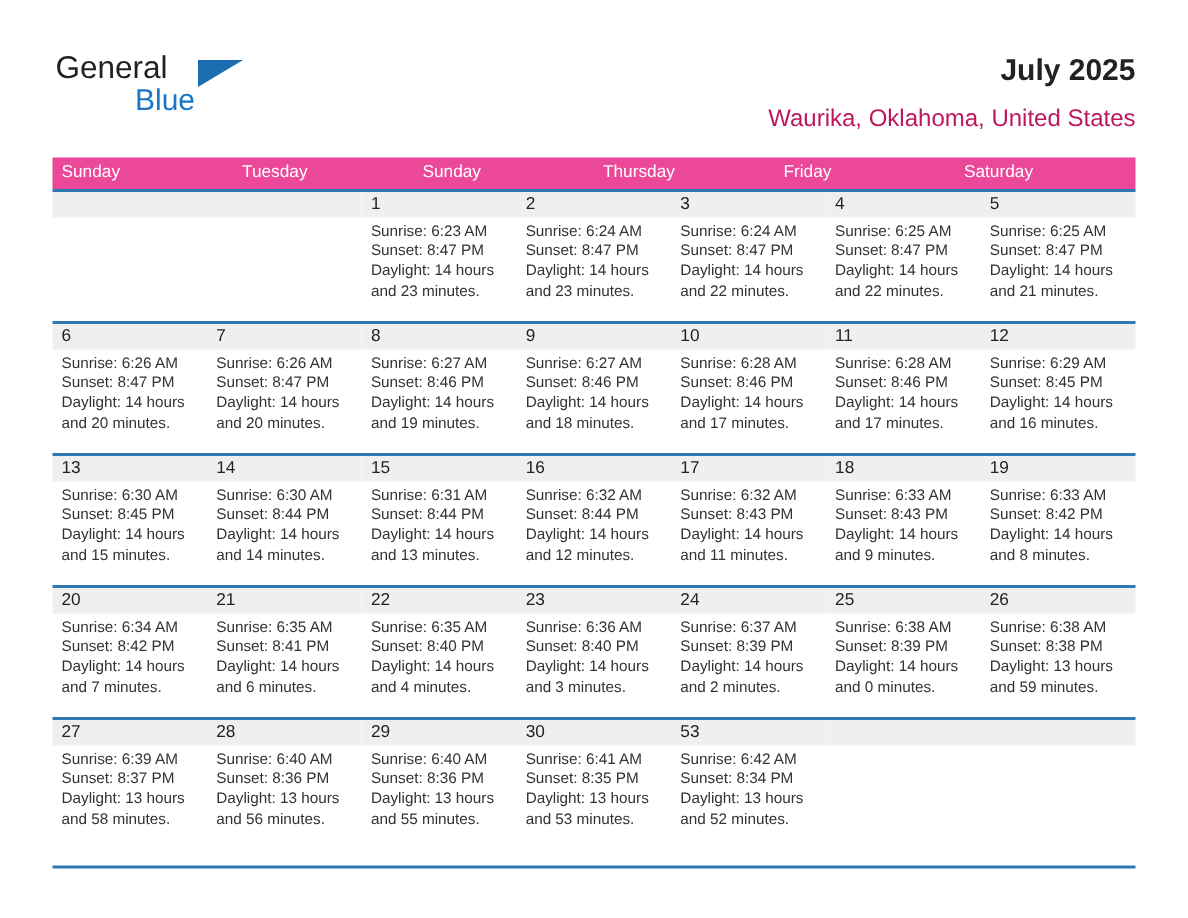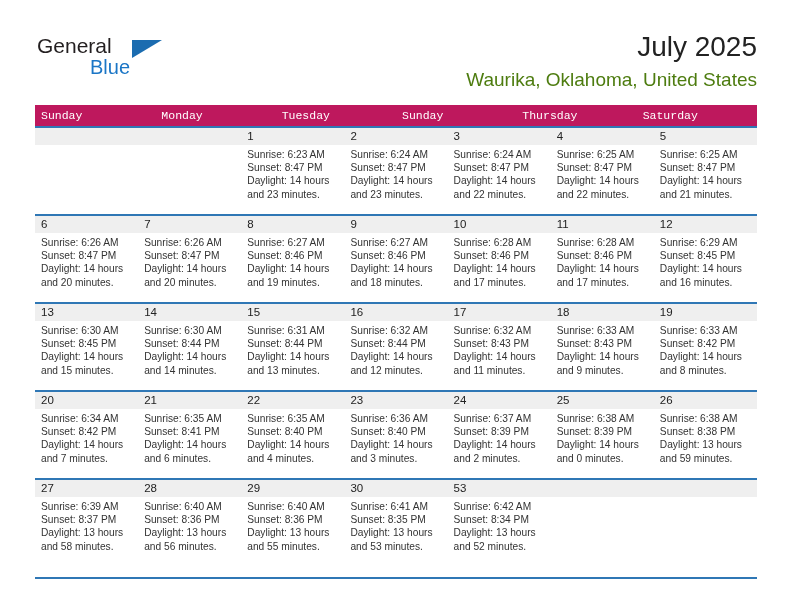--- a/index.html
+++ b/index.html
@@ -66,47 +66,46 @@
     font-family: "Liberation Sans", sans-serif;
   }
 
   .title-block {
     position: absolute;
     right: 0;
     top: 0;
     text-align: right;
   }
   .cal-title {
-    font-size: 28px;
+    font-size: 20px;
     color: #222222;
     line-height: 34px;
     white-space: nowrap;
-    font-weight: normal;
+    font-weight: bold;
   }
   .cal-subtitle {
     margin-top: 7px;
-    font-size: 19px;
-    color: #4d7c0f;
+    font-size: 16px;
+    color: #be185d;
     line-height: 18px;
     white-space: nowrap;
   }
 
   
   .calendar {
     position: absolute;
     left: 35px;
     top: 105px;
     width: 722px;
   }
 
   .weekday-header {
     display: flex;
-    background: #be185d;
+    background: #ec4899;
     height: 21px;
-    font-family: Liberation Mono, monospace;
   }
   .weekday-cell {
     flex: 1 1 0;
     color: #ffffff;
     font-size: 11.5px;
     line-height: 21px;
     padding-left: 6px;
     box-sizing: border-box;
     white-space: nowrap;
   }
@@ -176,24 +175,24 @@
       <div class="cal-title">July 2025</div>
       <div class="cal-subtitle">Waurika, Oklahoma, United States</div>
     </div>
 
   </div>
 
   <div class="calendar">
 
     <div class="weekday-header">
       <div class="weekday-cell">Sunday</div>
-      <div class="weekday-cell">Monday</div>
       <div class="weekday-cell">Tuesday</div>
       <div class="weekday-cell">Sunday</div>
       <div class="weekday-cell">Thursday</div>
+      <div class="weekday-cell">Friday</div>
       <div class="weekday-cell">Saturday</div>
     </div>
 
     <div class="week-row">
       <div class="day-cell empty">
         <div class="daynum-band">
             <span class="daynum"></span>
           </div>
         <div class="day-body">
           <div class="line"></div>

